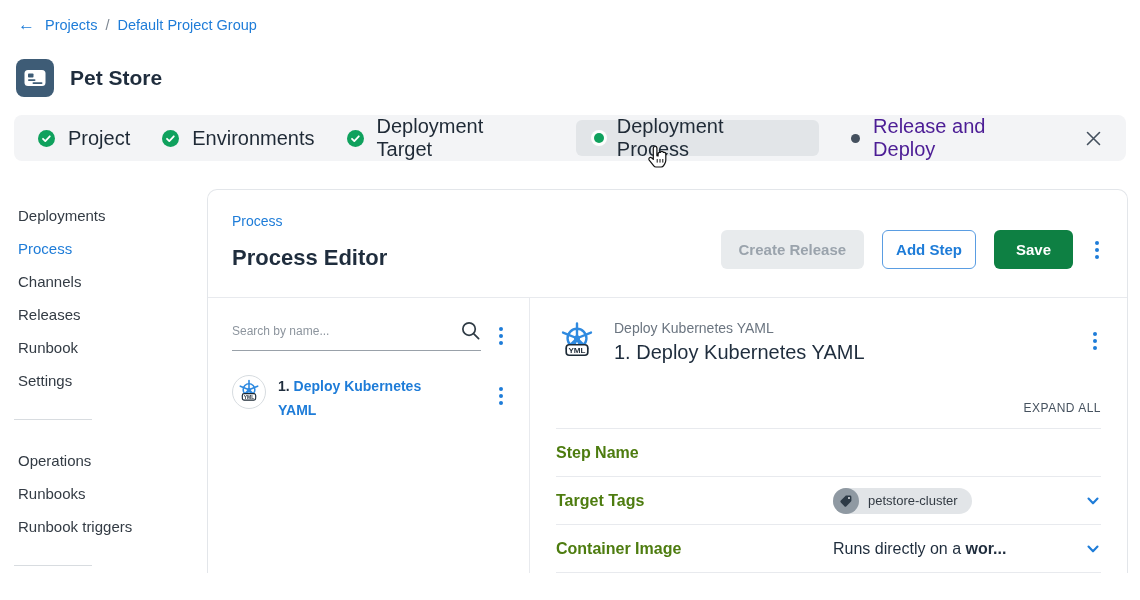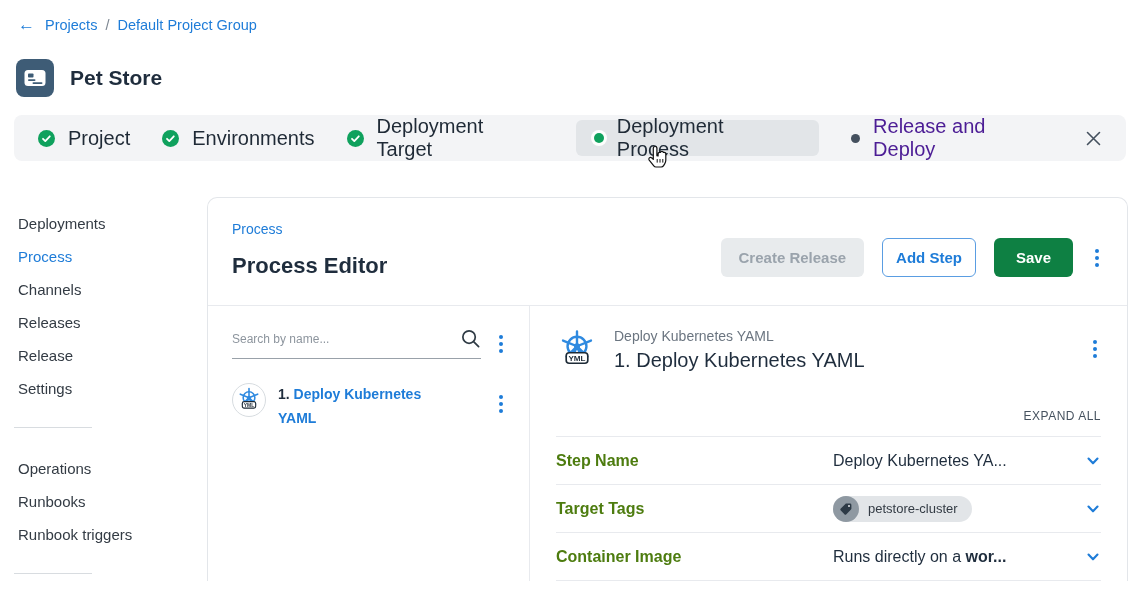--- a/index.html
+++ b/index.html
@@ -23,21 +23,21 @@
     border-radius:8px; display:flex; align-items:center; padding:0 24px; column-gap:32px; }
   .step { display:flex; align-items:center; gap:13px; font-size:20px; color:#1f2a36; cursor:pointer; }
   .step.upcoming { color:#4c1d95; }
   .step-pill { background:#e2e5e8; border-radius:6px; height:36px; padding:0 18px; }
   .dot-current { width:10px; height:10px; border-radius:50%; background:#0fa15d; box-shadow:0 0 0 3px #fdfefd; }
   .dot-upcoming { width:9px; height:9px; border-radius:50%; background:#44505e; }
   .stepper-close { margin-left:auto; cursor:pointer; display:flex; align-items:center; }
   .cursor-hand { position:absolute; left:628px; top:28px; pointer-events:none; }
 
   
-  .layout { display:flex; margin-top:36px; padding:0 12px 0 0; height:384px; }
+  .layout { display:flex; margin-top:28px; padding:0 12px 0 0; height:384px; }
   .sidenav { width:207px; flex:none; padding:10px 0 0 18px; }
   .sidenav .item { font-size:15px; color:#333b44; padding:8px 0; cursor:pointer; }
   .sidenav .item.active { color:#1e7cd8; }
   .nav-divider { border:none; border-top:1px solid #d8dce0; width:78px; margin:22px 0 24px -4px; }
 
   
   .card { flex:1; background:#fff; border:1px solid #e3e6ea; border-bottom:none;
     border-radius:10px 10px 0 0; display:flex; flex-direction:column; }
   .card-header { display:flex; justify-content:space-between; align-items:flex-end;
     padding:22px 24px 26px; }
@@ -155,21 +155,21 @@
   </div>
 </div>
 
 <div class="layout">
 
   <div class="sidenav">
     <div class="item">Deployments</div>
     <div class="item active">Process</div>
     <div class="item">Channels</div>
     <div class="item">Releases</div>
-    <div class="item">Release</div>
+    <div class="item">Runbook</div>
     <div class="item">Settings</div>
     <hr class="nav-divider">
     <div class="item">Operations</div>
     <div class="item">Runbooks</div>
     <div class="item">Runbook triggers</div>
     <hr class="nav-divider">
   </div>
 
   <div class="card">
 
@@ -255,28 +255,20 @@
               <i></i>
             </div>
         </div>
 
         <div class="expand-row">
           <span class="expand-all">EXPAND ALL</span>
         </div>
 
         <div class="detail-row">
           <span class="row-label">Step Name</span>
-          <span class="row-right">
-            <span class="row-value">Deploy Kubernetes YA...</span>
-            <span class="chev">
-              <svg width="16" height="16" viewBox="0 0 16 16">
-                  <path d="M3.5 5.5L8 10.3l4.5-4.8" fill="none" stroke="#1e7cd8" stroke-width="2.1" stroke-linecap="round" stroke-linejoin="round"></path>
-                </svg>
-            </span>
-          </span>
         </div>
 
         <div class="detail-row">
           <span class="row-label">Target Tags</span>
           <span class="row-right">
             <span class="row-value">
               <span class="tag-chip">
                 <span class="tag-circle">
                   <svg width="14" height="14" viewBox="0 0 14 14">
                     <path d="M7.4 1.6H11a1.4 1.4 0 0 1 1.4 1.4v3.6a1.4 1.4 0 0 1-.41 1L7.4 12.2a1.4 1.4 0 0 1-2 0L1.8 8.6a1.4 1.4 0 0 1 0-2l4.6-4.6c.27-.26.62-.4 1-.4z" fill="#2d3a46"></path>

